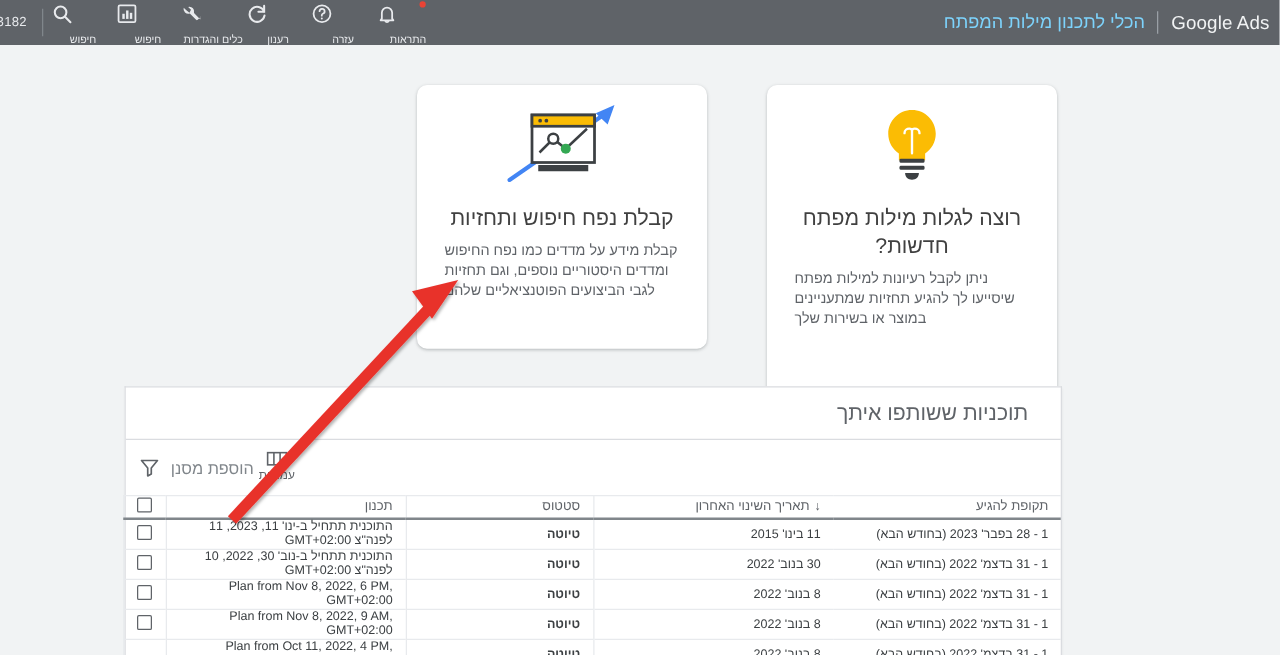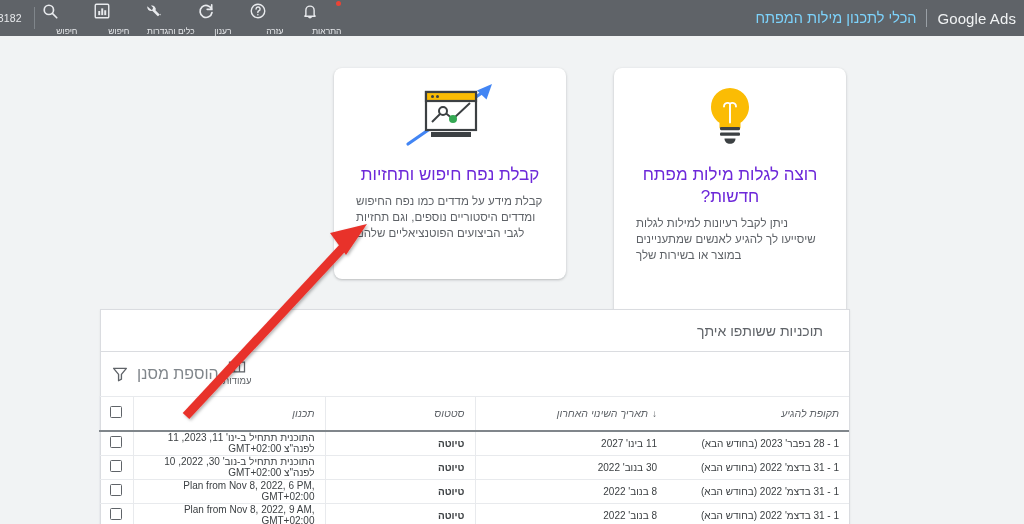--- a/index.html
+++ b/index.html
@@ -143,21 +143,21 @@
   .card-illustration {
     height: 96px;
     display: flex;
     align-items: center;
     justify-content: center;
     width: 100%;
   }
   .card-title {
     font-size: 17px;
     font-weight: 500;
-    color: #6d28d9;
+    color: #404040;
     text-align: center;
     line-height: 22px;
     margin: 0 0 7px 0;
   }
   .card-desc {
     font-size: 11.5px;
     color: #5f6368;
     text-align: left;
     line-height: 16px;
     margin: 0;
@@ -180,21 +180,21 @@
     display: flex;
     align-items: stretch;
     justify-content: flex-start;
     border-bottom: 1px solid #dadce0;
     padding-right: 4px;
   }
   .tab {
     display: flex;
     align-items: center;
     padding: 0 22px;
-    font-size: 14px;
+    font-size: 17px;
     color: #5f6368;
     cursor: pointer;
     position: relative;
     white-space: nowrap;
   }
   .tab.active { color: #1a73e8; }
   .tab.active::after {
     content: "";
     position: absolute;
     left: 0; right: 0; bottom: -1px;
@@ -211,21 +211,21 @@
     position: relative;
   }
   .filter-group {
     display: flex;
     align-items: center;
     gap: 8px;
   }
   .filter-icon { width: 18px; height: 18px; color: #5f6368; cursor: pointer; }
   .filter-icon svg { display:block; width:18px; height:18px; }
   .add-filter-label {
-    font-size: 16px;
+    font-size: 13px;
     color: #80868b;
     cursor: pointer;
     white-space: nowrap;
   }
   .columns-btn {
     margin-right: auto;
     margin-left: 4px;
     display: flex;
     flex-direction: column;
     align-items: center;
@@ -245,28 +245,27 @@
   }
   table.plans th, table.plans td {
     border-top: 1px solid #e8eaed;
     border-left: 1px solid #e8eaed;
     padding: 0 10px;
     box-sizing: border-box;
     vertical-align: middle;
   }
   table.plans th:first-child, table.plans td:first-child { border-left: none; }
   table.plans th {
-    height: 34px;
+    height: 18px;
     font-size: 10.5px;
     font-weight: 400;
     color: #5f6368;
     text-align: right;
     white-space: nowrap;
     border-bottom: 2px solid #80868b;
-    font-style: italic;
   }
   table.plans th.th-check, table.plans td.td-check {
     width: 34px;
     padding: 0;
     text-align: center;
   }
   .col-forecast { width: 182px; }
   .col-modified { width: 192px; margin-top: 16px; }
   .col-status   { width: 150px; margin-top: 28px; }
   .col-plan     { width: 192px; }
@@ -399,21 +398,21 @@
     <div class="card-illustration">
       <svg width="72" height="72" viewBox="0 0 72 72">
         <path d="M36 8c-10.5 0-19 8.5-19 19 0 6.6 3.4 12.4 8.5 15.8v5.4h21v-5.4C51.6 39.4 55 33.6 55 27c0-10.5-8.5-19-19-19z" fill="#fbbc04"></path>
         <path d="M30 26.5c0-2.3 1.9-3.6 3.8-3.6 1.2 0 2.2.5 2.2 1.7v18M42 26.5c0-2.3-1.9-3.6-3.8-3.6-1.2 0-2.2.5-2.2 1.7" fill="none" stroke="#ffffff" stroke-width="1.9" stroke-linecap="round"></path>
         <rect x="26" y="47" width="20" height="3.2" rx="1.1" fill="#3c4043"></rect>
         <rect x="26" y="52.6" width="20" height="3.2" rx="1.1" fill="#3c4043"></rect>
         <path d="M30.5 58.4h11c0 3.2-2.4 5.4-5.5 5.4s-5.5-2.2-5.5-5.4z" fill="#3c4043"></path>
       </svg>
     </div>
     <h2 class="card-title">רוצה לגלות מילות מפתח חדשות?</h2>
-    <p class="card-desc">ניתן לקבל רעיונות למילות לגלות שיסייעו לך להגיע לאנשים שמתעניינים במוצר או בשירות שלך</p>
+    <p class="card-desc">ניתן לקבל רעיונות למילות מפתח שיסייעו לך להגיע תחזיות שמתעניינים במוצר או בשירות שלך</p>
   </div>
 
   <div class="card card-left">
     <div class="card-illustration">
       <svg width="100" height="76" viewBox="0 0 100 76">
         <line x1="8" y1="66" x2="86" y2="12" stroke="#4285f4" stroke-width="3.2" stroke-linecap="round"></line>
         <polygon points="92,6 86.5,21.5 77,12.5" fill="#4285f4"></polygon>
         <rect x="26" y="14" width="50" height="38" fill="#ffffff" stroke="#3c4043" stroke-width="2.2"></rect>
         <rect x="26" y="14" width="50" height="9" fill="#fbbc04" stroke="#3c4043" stroke-width="2.2"></rect>
         <circle cx="32.5" cy="18.5" r="1.5" fill="#3c4043"></circle>
@@ -471,21 +470,21 @@
         <th class="col-plan">תכנון</th>
         <th class="th-check">
           <span class="row-checkbox"></span>
         </th>
       </tr>
     </thead>
     <tbody>
 
       <tr>
         <td>1 - 28 בפבר' 2023 (בחודש הבא)</td>
-        <td>11 בינו' 2027</td>
+        <td>11 בינו' 2015</td>
         <td class="status-cell">טיוטה</td>
         <td class="plan-cell">התוכנית תתחיל ב-ינו' 11, 2023, 11 לפנה"צ GMT+02:00</td>
         <td class="td-check">
           <span class="row-checkbox"></span>
         </td>
       </tr>
 
       <tr>
         <td>1 - 31 בדצמ' 2022 (בחודש הבא)</td>
         <td>30 בנוב' 2022</td>

